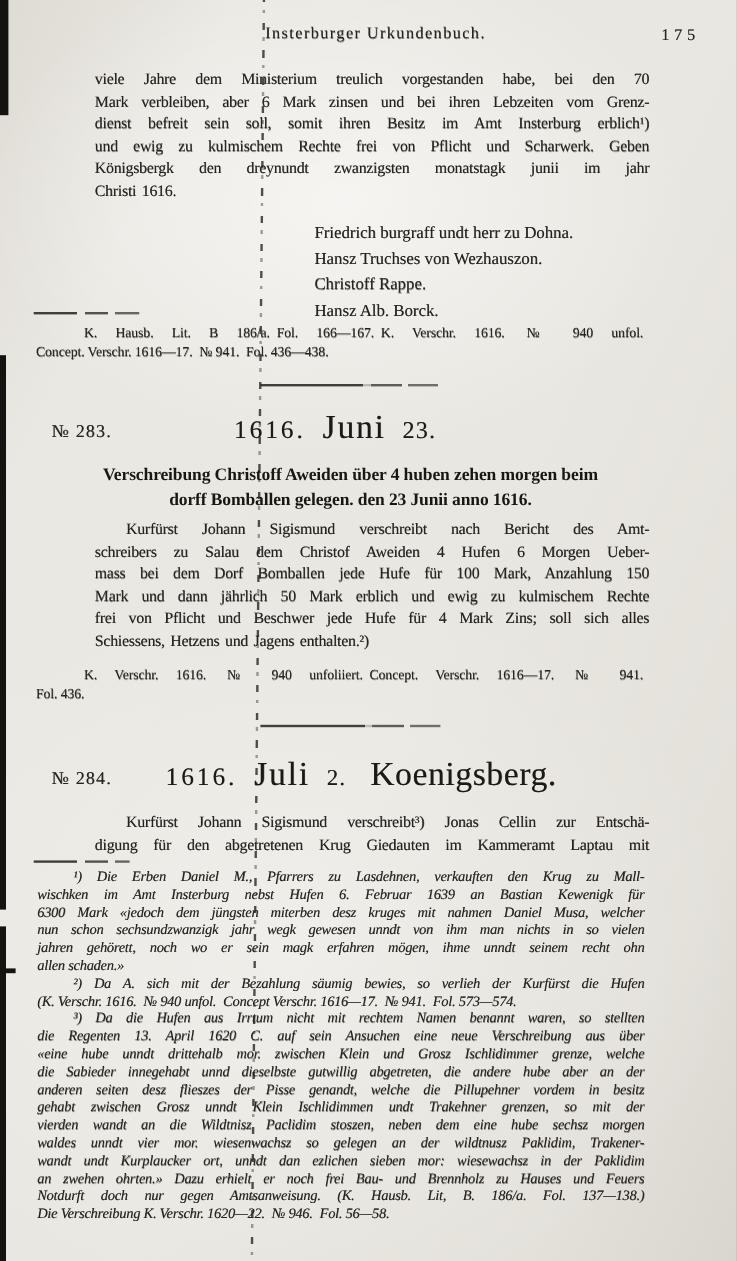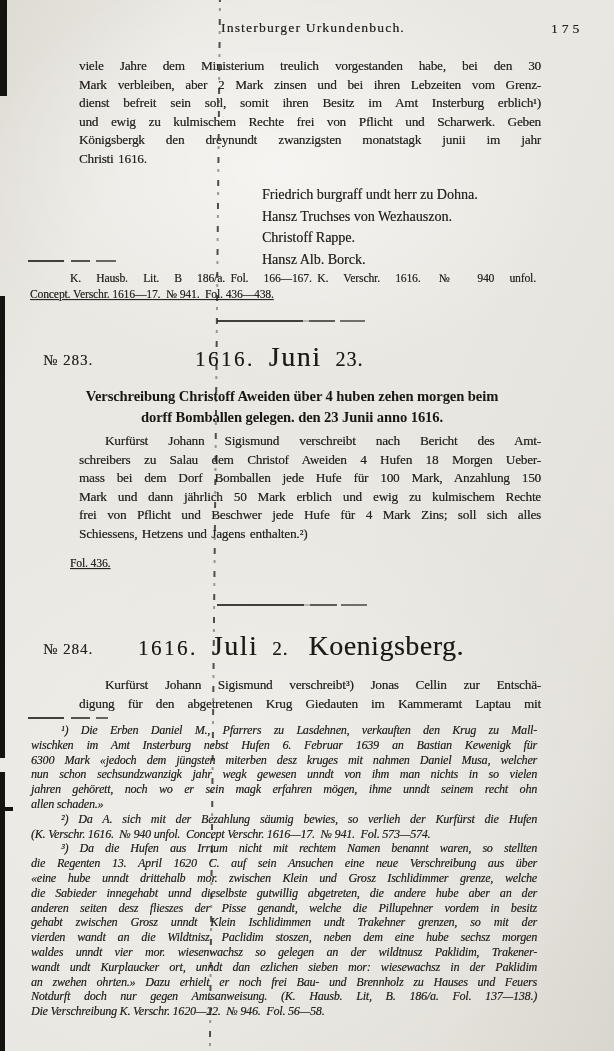--- a/index.html
+++ b/index.html
@@ -43,21 +43,21 @@
   .body-text{ font-size:13.2px; letter-spacing:-0.2px; word-spacing:1.5px; }
   .body-text .ln{ line-height:18.6px; height:18.6px; }
   .indent26 .ln:first-child{ text-indent:26px; }
 
   .sigs{ font-size:14px; }
   .sigs .ln{ line-height:21.6px; height:21.6px; white-space:nowrap; text-align:left; }
 
   .smallref{ font-size:11.5px; letter-spacing:-0.1px; }
   .smallref .ln{ line-height:15.6px; height:15.6px; }
   .smallref .ln:first-child{ text-indent:40px; }
-  .smallref .ln:last-child{ text-align-last:left;text-decoration:underline; }
+  .smallref .ln:last-child{ text-align-last:left; }
 
   .foot{ font-size:12px; letter-spacing:-0.2px;font-style:italic; }
   .foot .ln{ line-height:14.8px; height:14.8px; }
   .foot .fn .ln:first-child{ text-indent:30px; }
   .foot .fn .ln:last-child{ text-align-last:left; }
 
   .rule-dash{
     height:2px;
     background:repeating-linear-gradient(90deg,
       rgba(48,45,40,.9) 0 36px, rgba(48,45,40,0) 36px 43px,
@@ -94,22 +94,22 @@
   <div class="abs fold"></div>
   <div class="abs edge" style="left:0;top:0;width:7px;height:96px;"></div>
   <div class="abs edge" style="left:0;top:296px;width:5px;height:462px;"></div>
   <div class="abs edge" style="left:0;top:772px;width:5px;height:279px;"></div>
   <div class="abs edge" style="left:0;top:807px;width:13px;height:4px;"></div>
 
   <div class="abs header-title ink">Insterburger Urkundenbuch.</div>
   <div class="abs page-number ink">175</div>
 
   <div class="abs para body-text last-flush ink" style="top:57px;left:79px;width:462px;">
-      <div class="ln">viele Jahre dem Ministerium treulich vorgestanden habe, bei den 30</div>
-      <div class="ln">Mark verbleiben, aber 2 Mark zinsen und bei ihren Lebzeiten vom Grenz-</div>
+      <div class="ln">viele Jahre dem Ministerium treulich vorgestanden habe, bei den 70</div>
+      <div class="ln">Mark verbleiben, aber 6 Mark zinsen und bei ihren Lebzeiten vom Grenz-</div>
       <div class="ln">dienst befreit sein soll, somit ihren Besitz im Amt Insterburg erblich¹)</div>
       <div class="ln">und ewig zu kulmischem Rechte frei von Pflicht und Scharwerk. Geben</div>
       <div class="ln">Königsbergk den dreynundt zwanzigsten monatstagk junii im jahr</div>
       <div class="ln">Christi 1616.</div>
     </div>
 
   <div class="abs sigs ink" style="top:184px;left:262px;">
       <div class="ln">Friedrich burgraff undt herr zu Dohna.</div>
       <div class="ln">Hansz Truchses von Wezhauszon.</div>
       <div class="ln">Christoff Rappe.</div>
@@ -132,28 +132,29 @@
     <span class="d-day">23.</span>
   </div>
 
   <div class="abs subhead" style="top:386px;left:57px;width:470px;">
       <div class="ln">Verschreibung Christoff Aweiden über 4 huben zehen morgen beim</div>
       <div class="ln">dorff Bomballen gelegen. den 23 Junii anno 1616.</div>
     </div>
 
   <div class="abs para body-text last-flush indent26 ink" style="top:432px;left:79px;width:462px;">
       <div class="ln">Kurfürst Johann Sigismund verschreibt nach Bericht des Amt-</div>
-      <div class="ln">schreibers zu Salau dem Christof Aweiden 4 Hufen 18 Morgen Ueber-</div>
+      <div class="ln">schreibers zu Salau dem Christof Aweiden 4 Hufen 6 Morgen Ueber-</div>
       <div class="ln">mass bei dem Dorf Bomballen jede Hufe für 100 Mark, Anzahlung 150</div>
       <div class="ln">Mark und dann jährlich 50 Mark erblich und ewig zu kulmischem Rechte</div>
       <div class="ln">frei von Pflicht und Beschwer jede Hufe für 4 Mark Zins; soll sich alles</div>
       <div class="ln">Schiessens, Hetzens und Jagens enthalten.²)</div>
     </div>
 
   <div class="abs para smallref ink" style="top:556px;left:30px;width:506px;">
+      <div class="ln">K. Verschr. 1616. № 940 unfoliiert. Concept. Verschr. 1616—17. № 941.</div>
       <div class="ln">Fol. 436.</div>
     </div>
 
   <div class="abs rule-long" style="top:604px;left:217px;width:150px;"></div>
 
   <div class="abs entry-no ink" style="top:641px;left:43px;">№ 284.</div>
   <div class="abs daterow ink" style="top:630px;left:138px;">
     <span class="d-year">1616.</span>
     <span class="d-month">Juli</span>
     <span class="d-day" style="font-size:19px;margin-right:20px;">2.</span>

